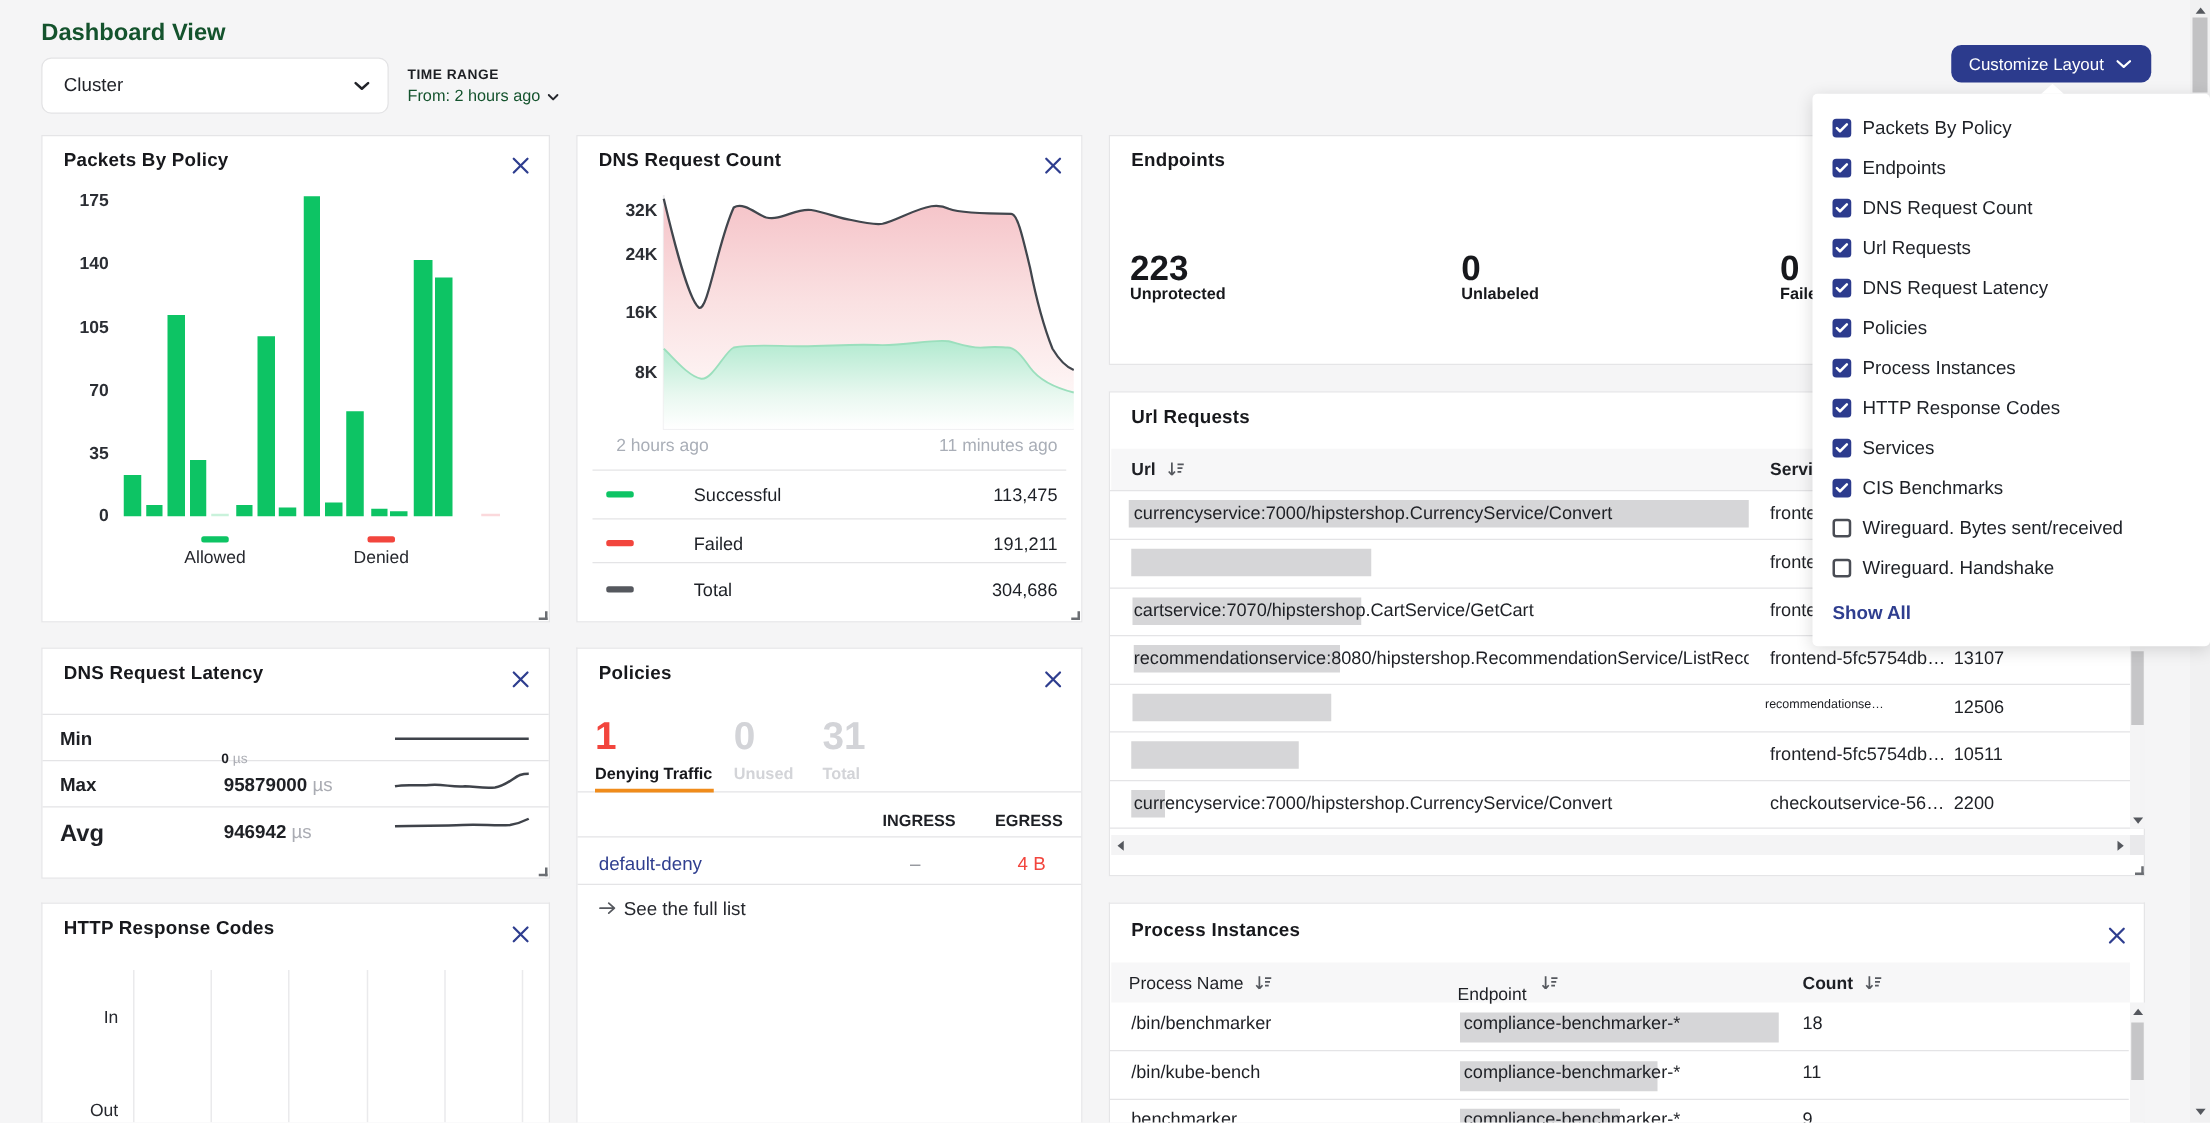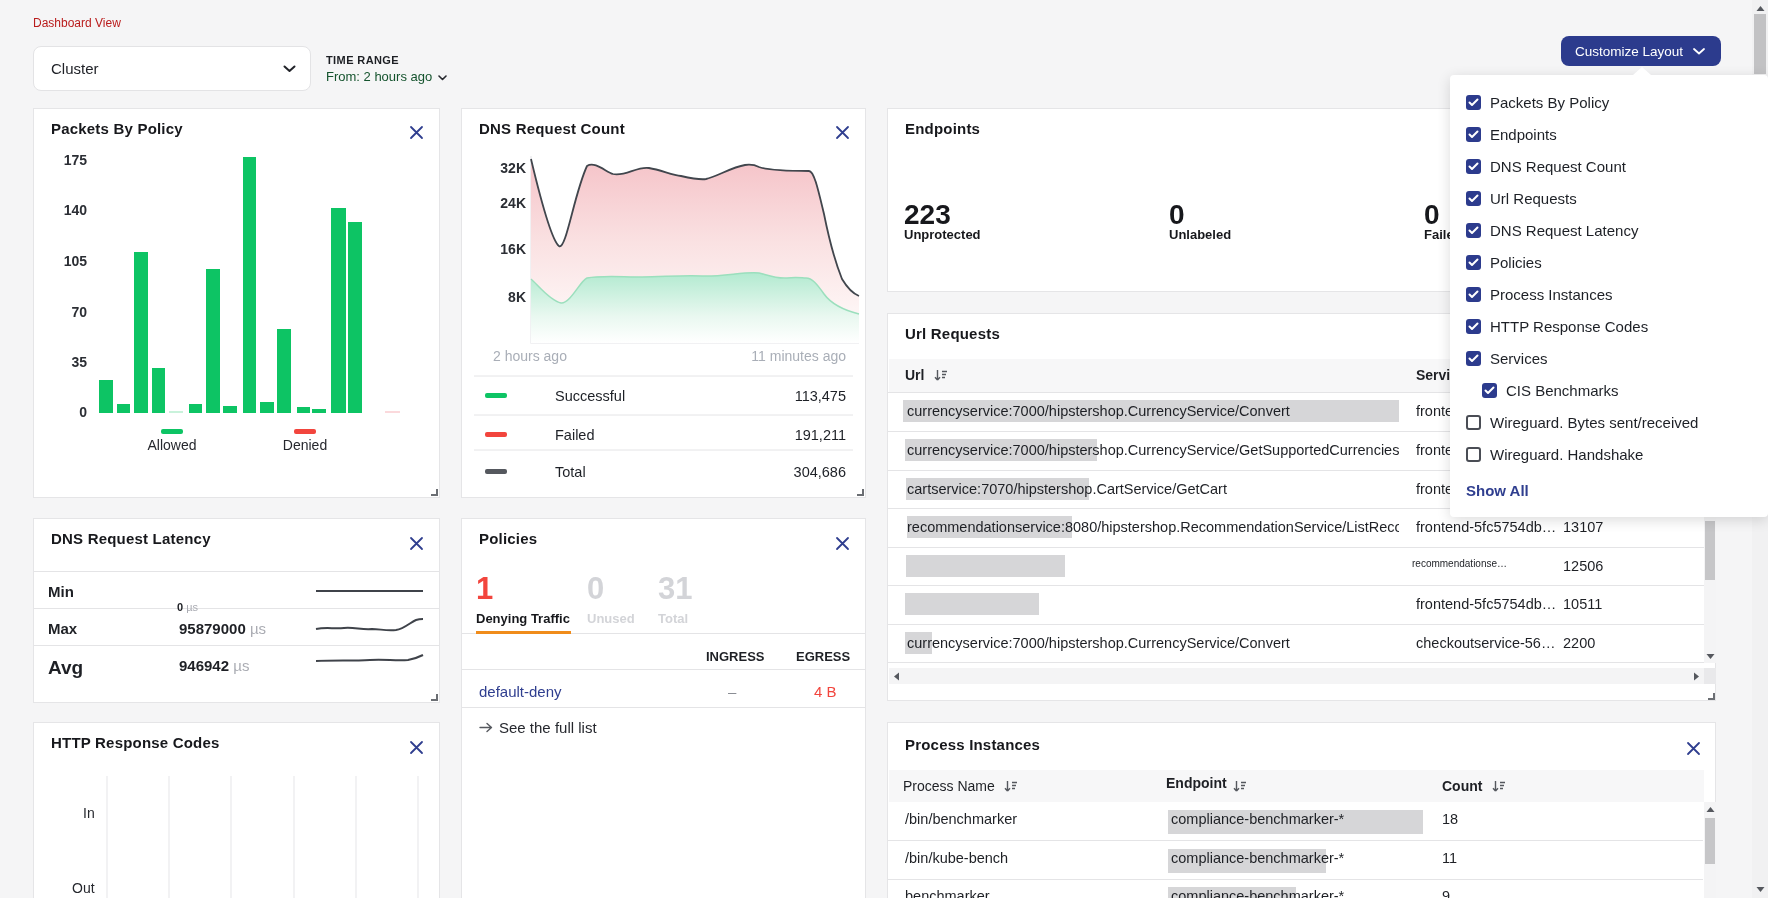--- a/index.html
+++ b/index.html
@@ -14,21 +14,21 @@
 .hl { background:#d6d6d8; }
 .dditem { position:absolute; left:16px; height:16px; display:flex; align-items:center; }
 .cb { width:15px; height:15px; border-radius:3px; display:inline-flex; align-items:center; justify-content:center; flex:none; }
 .cb.on { background:#2c3b8d; }
 .cb.off { background:#fff; border:2px solid #4a4d55; }
 .ddtext { margin-left:9px; font-size:15px; color:#1d2026; white-space:nowrap; }
 </style>
 </head>
 <body>
 
-<div class="abs" style="left:33px; top:16px; font-size:12px; font-weight:400; color:#b91c1c;">Dashboard View</div>
+<div class="abs" style="left:33px; top:16px; font-size:19px; font-weight:700; color:#14532d;">Dashboard View</div>
 
 <div class="abs" style="left:33px; top:46px; width:278px; height:45px; background:#fff; border:1px solid #e3e3e5; border-radius:8px;">
   <div class="abs" style="left:17px; top:13px; font-size:15px; color:#212329;text-align:center;">Cluster</div>
   <svg class="abs" style="right:14px; top:18px;" width="13" height="8" viewBox="0 0 13 8">
       <path d="M1.5 1.5 L6.5 6 L11.5 1.5" fill="none" stroke="#212329" stroke-width="2" stroke-linecap="round" stroke-linejoin="round"></path>
     </svg>
 </div>
 
 <div class="abs" style="left:326px; top:54px; font-size:11px; font-weight:700; letter-spacing:0.4px; color:#1d1f24;">TIME RANGE</div>
 <div class="abs" style="left:326px; top:69px; font-size:13px; color:#14532d;">From: 2 hours ago
@@ -248,21 +248,20 @@
   <div class="sep" style="top:310px;"></div>
   <div class="sep" style="top:348px;"></div>
   <div class="abs hl" style="left:15px; top:86px; width:496px; height:22px;"></div>
   <div class="abs hl" style="left:17px; top:125px; width:192px; height:22px;"></div>
   <div class="abs hl" style="left:18px; top:164px; width:183px; height:22px;"></div>
   <div class="abs hl" style="left:19px; top:202px; width:165px; height:22px;"></div>
   <div class="abs hl" style="left:18px; top:241px; width:159px; height:22px;"></div>
   <div class="abs hl" style="left:17px; top:279px; width:134px; height:22px;"></div>
   <div class="abs hl" style="left:17px; top:318px; width:27px; height:22px;"></div>
   <div class="abs" style="left:19px; top:89px; width:492px; font-size:14.5px; white-space:nowrap; overflow:hidden;">currencyservice:7000/hipstershop.CurrencyService/Convert</div>
-  <div class="abs" style="left:19px; top:128px; width:492px; font-size:14.5px; white-space:nowrap; overflow:hidden;">currencyservice:7000/hipstershop.CurrencyService/GetSupportedCurrencies</div>
   <div class="abs" style="left:19px; top:167px; width:492px; font-size:14.5px; white-space:nowrap; overflow:hidden;">cartservice:7070/hipstershop.CartService/GetCart</div>
   <div class="abs" style="left:19px; top:205px; width:492px; font-size:14.5px; white-space:nowrap; overflow:hidden;">recommendationservice:8080/hipstershop.RecommendationService/ListRecommendations</div>
   <div class="abs" style="left:19px; top:321px; width:492px; font-size:14.5px; white-space:nowrap; overflow:hidden;">currencyservice:7000/hipstershop.CurrencyService/Convert</div>
 
   <div class="abs" style="left:528px; top:89px; width:142px; font-size:14.5px; white-space:nowrap; overflow:hidden;">frontend-5fc5754db…</div>
   <div class="abs" style="left:528px; top:128px; width:142px; font-size:14.5px; white-space:nowrap; overflow:hidden;">frontend-5fc5754db…</div>
   <div class="abs" style="left:528px; top:167px; width:142px; font-size:14.5px; white-space:nowrap; overflow:hidden;">frontend-5fc5754db…</div>
   <div class="abs" style="left:528px; top:205px; width:142px; font-size:14.5px; white-space:nowrap; overflow:hidden;">frontend-5fc5754db…</div>
   <div class="abs" style="left:524px; top:244px; width:142px; font-size:10px; white-space:nowrap; overflow:hidden;">recommendationse…</div>
   <div class="abs" style="left:528px; top:282px; width:142px; font-size:14.5px; white-space:nowrap; overflow:hidden;">frontend-5fc5754db…</div>
@@ -299,21 +298,21 @@
   <div class="ctitle" style="top:13px;">Process Instances</div>
   <svg class="closex" style="left:798px; top:18px;" viewBox="0 0 15 15">
       <path d="M2 2 L13 13 M13 2 L2 13" stroke="#2f3e8f" stroke-width="1.8" stroke-linecap="round"></path>
     </svg>
   <div class="abs" style="left:1px; top:47px; width:815px; height:32px; background:#f7f7f8;"></div>
   <div class="abs" style="left:15px; top:55px; font-size:14px; font-weight:400;">Process Name</div>
   <svg class="abs" style="left:116px; top:57px;" width="14" height="13" viewBox="0 0 14 13">
       <path d="M3.5 1 V11 M3.5 11 L1 8.2 M3.5 11 L6 8.2" stroke="#55585e" stroke-width="1.4" fill="none"></path>
       <path d="M8 2.5 H13 M8 5.5 H12 M8 8.5 H11" stroke="#55585e" stroke-width="1.4"></path>
     </svg>
-  <div class="abs" style="left:278px; top:52px; font-size:14px; font-weight:700;">Endpoint</div>
+  <div class="abs" style="left:278px; top:64px; font-size:14px; font-weight:400;">Endpoint</div>
   <svg class="abs" style="left:345px; top:57px;" width="14" height="13" viewBox="0 0 14 13">
       <path d="M3.5 1 V11 M3.5 11 L1 8.2 M3.5 11 L6 8.2" stroke="#55585e" stroke-width="1.4" fill="none"></path>
       <path d="M8 2.5 H13 M8 5.5 H12 M8 8.5 H11" stroke="#55585e" stroke-width="1.4"></path>
     </svg>
   <div class="abs" style="left:554px; top:55px; font-size:14px; font-weight:700;">Count</div>
   <svg class="abs" style="left:604px; top:57px;" width="14" height="13" viewBox="0 0 14 13">
       <path d="M3.5 1 V11 M3.5 11 L1 8.2 M3.5 11 L6 8.2" stroke="#55585e" stroke-width="1.4" fill="none"></path>
       <path d="M8 2.5 H13 M8 5.5 H12 M8 8.5 H11" stroke="#55585e" stroke-width="1.4"></path>
     </svg>
   <div class="sep" style="top:117px; width:815px;"></div>
@@ -418,21 +417,21 @@
       <span class="ddtext">HTTP Response Codes</span>
     </div>
   <div class="dditem" style="top:275px;">
       <span class="cb on">
         <svg width="11" height="9" viewBox="0 0 11 9">
           <path d="M1.5 4.5 L4 7 L9.5 1.5" stroke="#fff" stroke-width="2" fill="none" stroke-linecap="round" stroke-linejoin="round"></path>
         </svg>
       </span>
       <span class="ddtext">Services</span>
     </div>
-  <div class="dditem" style="top:307px;margin-left:16px;">
+  <div class="dditem" style="top:307px;">
       <span class="cb on">
         <svg width="11" height="9" viewBox="0 0 11 9">
           <path d="M1.5 4.5 L4 7 L9.5 1.5" stroke="#fff" stroke-width="2" fill="none" stroke-linecap="round" stroke-linejoin="round"></path>
         </svg>
       </span>
       <span class="ddtext">CIS Benchmarks</span>
     </div>
   <div class="dditem" style="top:339px;">
       <span class="cb off"></span>
       <span class="ddtext">Wireguard. Bytes sent/received</span>

